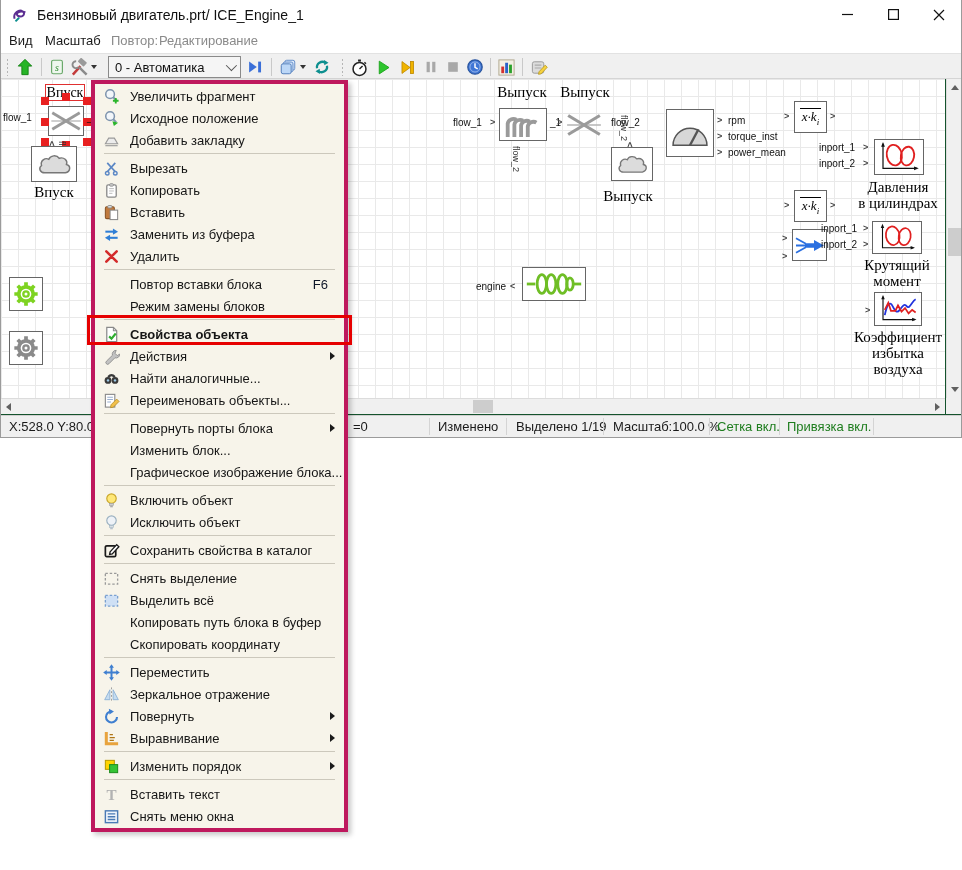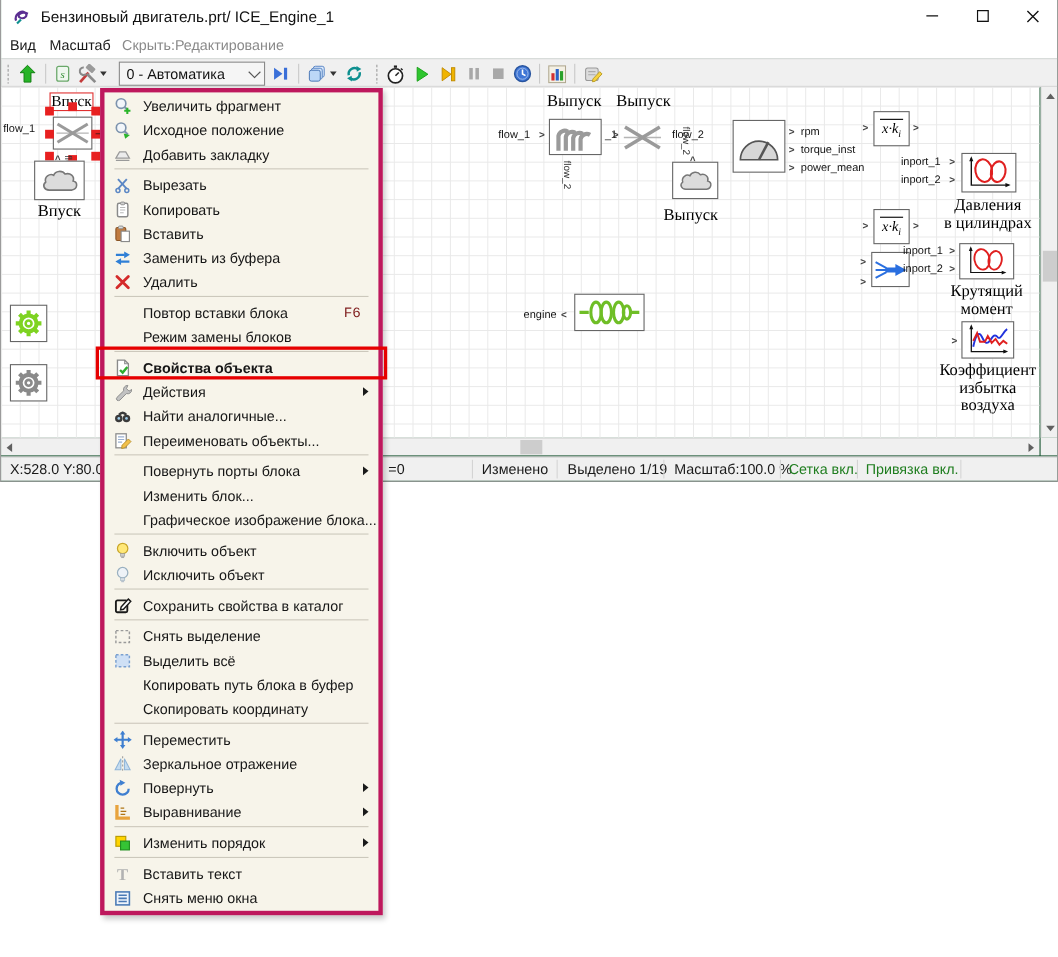--- a/index.html
+++ b/index.html
@@ -61,21 +61,21 @@
   #statusbar .vline { position:absolute; top:2px; width:1px; height:17px; background:#d4d4d4; }
   .green { color:#1e7d1e; }
 
   
   #context-menu { position:absolute; left:91px; top:80px; width:257px; background:#f7f4ea;
     border:4px solid #be185d; box-shadow:3px 3px 5px rgba(0,0,0,.22); padding:1px 0; z-index:50; }
   .mrow { display:flex; align-items:center; height:22px; padding:0 6px; }
   .mi { width:20px; height:18px; margin-right:9px; flex:none; display:flex; align-items:center; justify-content:center; }
   .ml { font-size:13px; color:#161616; white-space:nowrap; }
   .mrow.bold .ml { font-weight:bold; }
-  .msc { margin-left:auto; margin-right:10px; font-size:13px; color:#7f1d1d;font-family:Liberation Mono, monospace; }
+  .msc { margin-left:auto; margin-right:10px; font-size:13px; color:#0f172a; }
   .arr { margin-left:auto; margin-right:3px; width:0; height:0; border-left:5px solid #1a1a1a;
     border-top:4px solid transparent; border-bottom:4px solid transparent; }
   .msep { height:1px; background:#ccc8bc; margin:2px 9px 3px 9px; }
 
   #red-annotation { position:absolute; left:87px; top:315px; width:265px; height:30px;
     border:3px solid #e60000; z-index:60; pointer-events:none; }
 </style>
 </head>
 <body>
 
@@ -341,21 +341,21 @@
       <div class="wbtn" id="btn-close">
           <svg width="12" height="12">
             <path d="M1 1 L11 11 M11 1 L1 11" stroke="#111" stroke-width="1.2"></path>
           </svg>
         </div>
     </div>
 
     <div id="menubar">
       <span class="mb-item" style="left:8px">Вид</span>
       <span class="mb-item" style="left:44px">Масштаб</span>
-      <span class="mb-item mb-gray" style="left:110px">Скрыть:</span>
+      <span class="mb-item mb-gray" style="left:110px">Повтор:</span>
       <span class="mb-item mb-gray" style="left:158px">Редактирование</span>
     </div>
 
     <div id="toolbar">
       <div class="tgrip" style="left:5px"></div>
       <div class="tbtn" style="left:13px">
           <svg width="18" height="18">
             <use href="#t-up"></use>
           </svg>
         </div>

